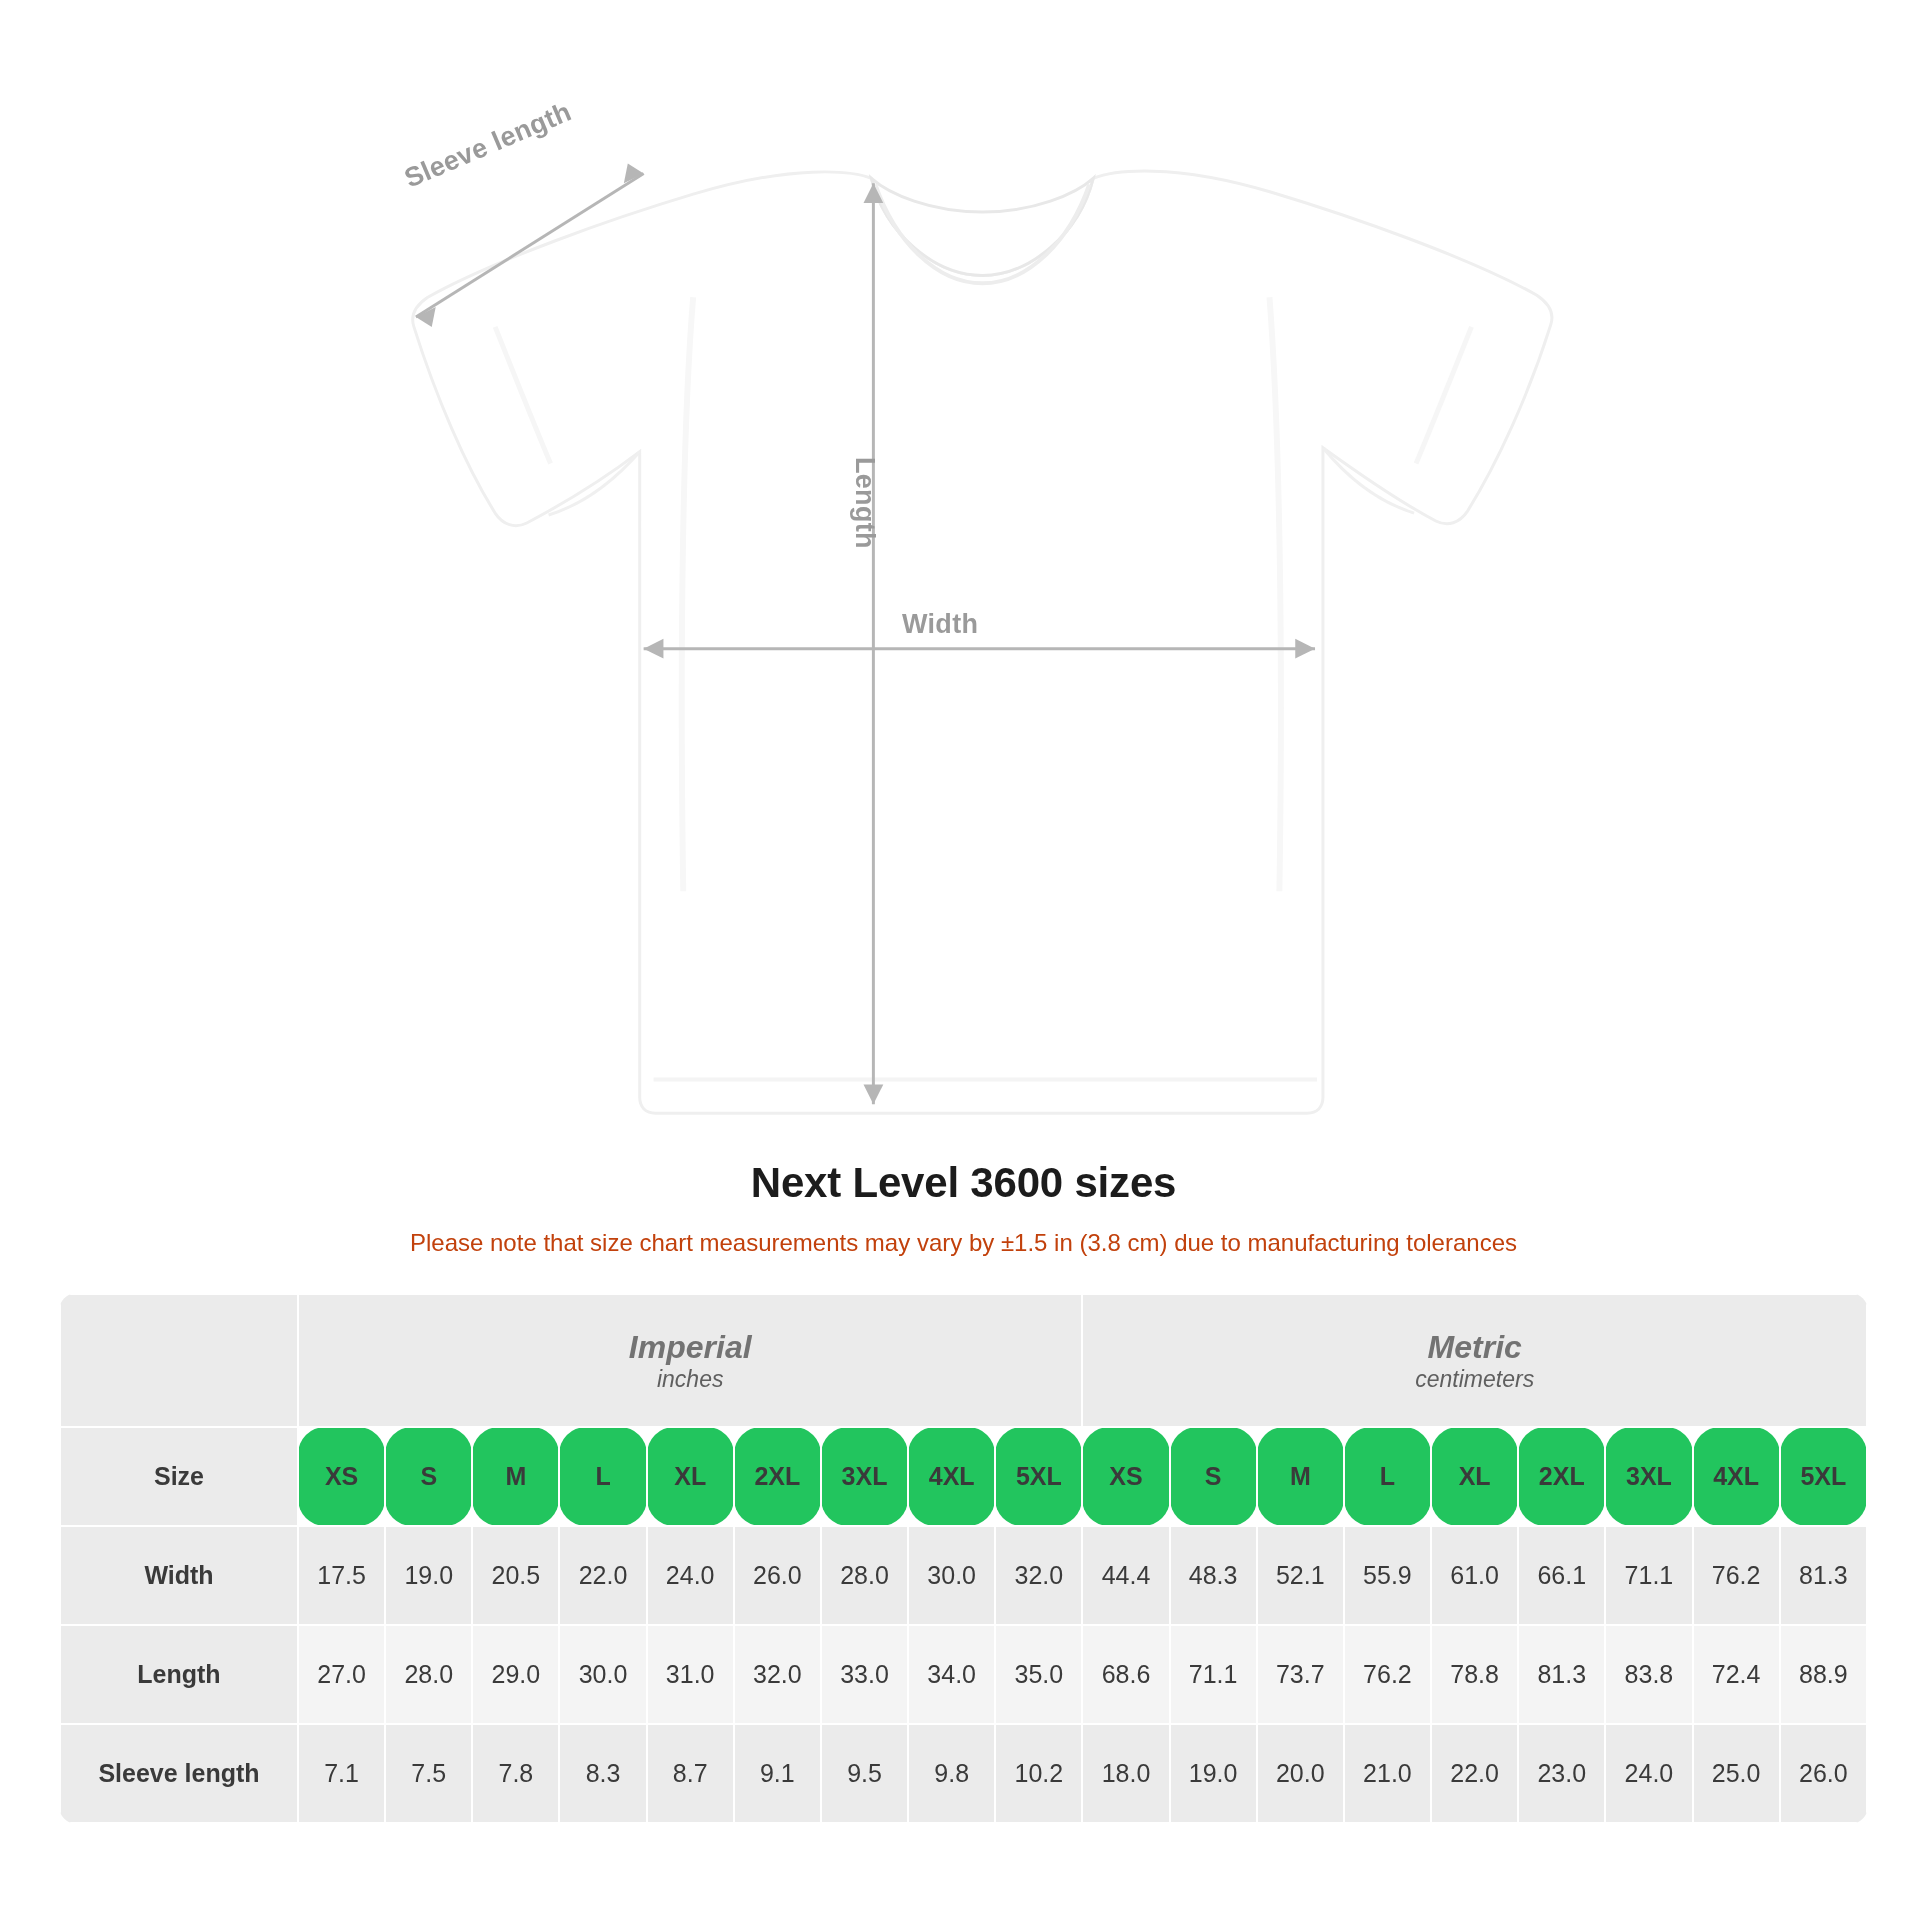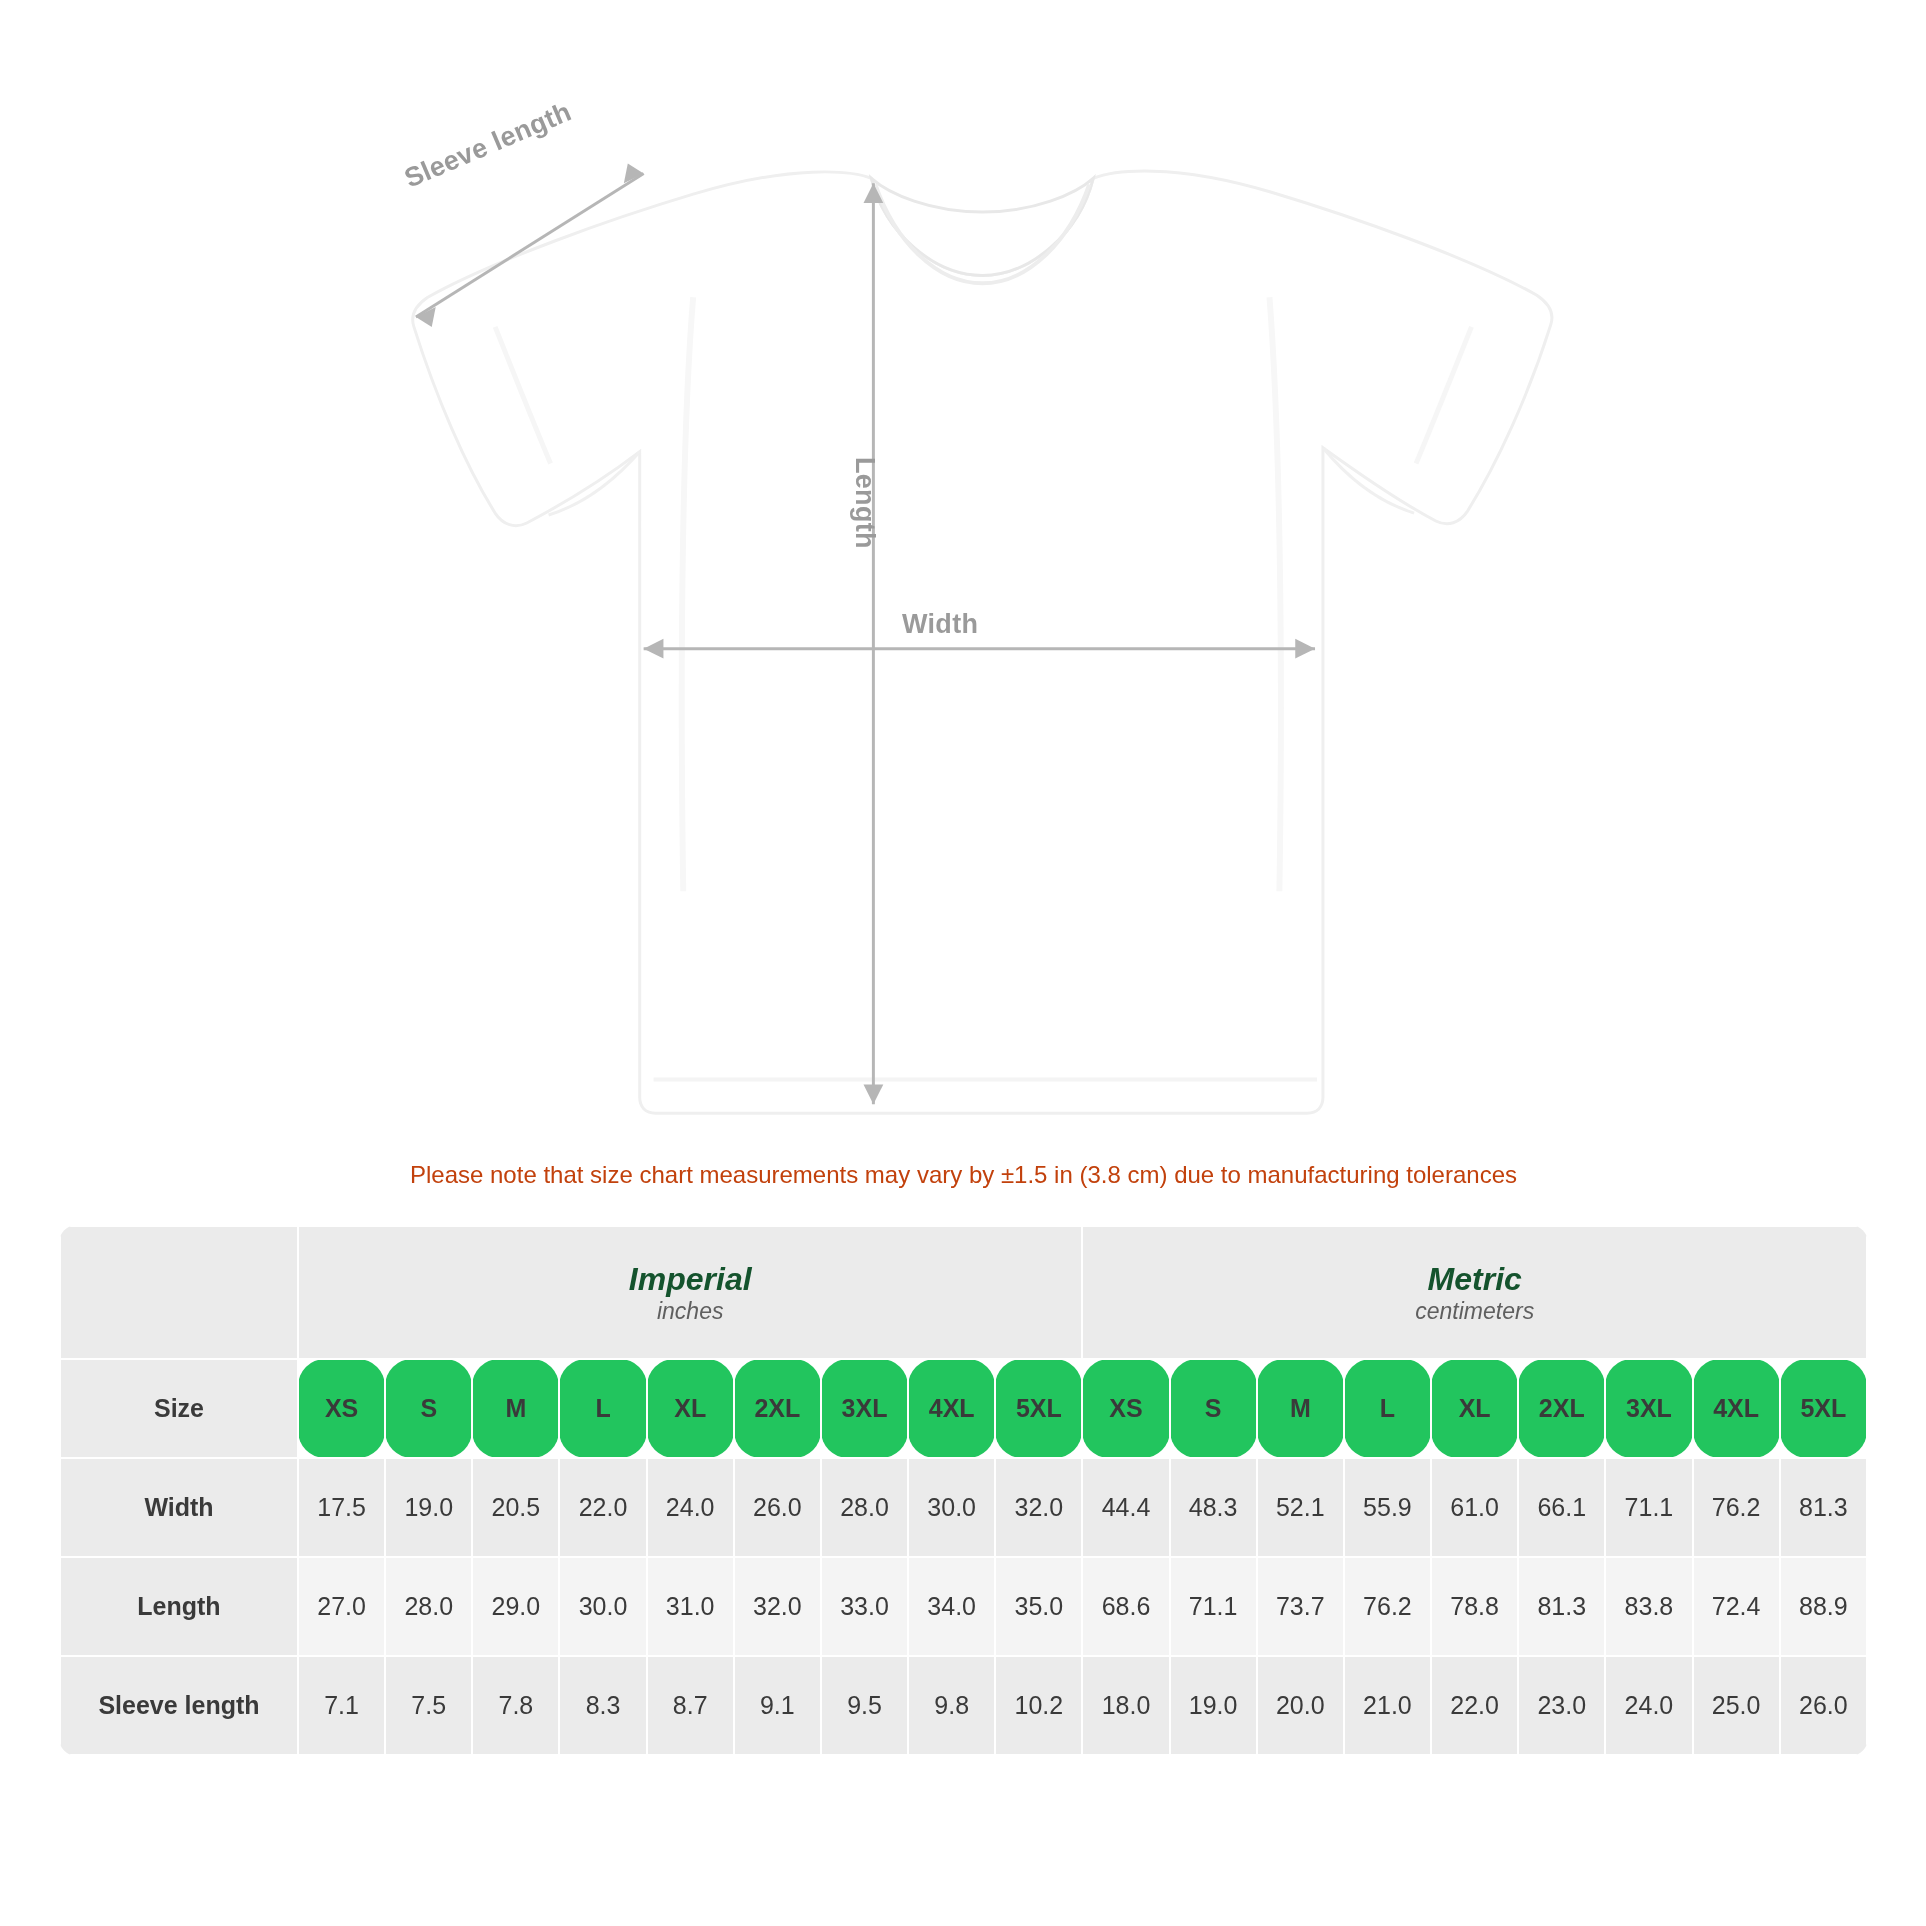--- a/index.html
+++ b/index.html
@@ -93,21 +93,21 @@
   }
   .unit-head {
     background: #ebebeb;
     height: 131px;
     padding: 0;
   }
   .unit-head .u-name {
     font-size: 32px;
     font-style: italic;
     font-weight: bold;
-    color: #14532d;
+    color: #737373;
   }
   .unit-head .u-sub {
     font-size: 23px;
     font-style: italic;
     color: #5f5f5f;
     font-weight: normal;
   }
   .row-head {
     background: #ebebeb;
     font-weight: bold;
@@ -194,20 +194,21 @@
         <polygon points="1328,655 1308,645 1308,665"></polygon>
       </g>
     </svg>
 
     <div class="dim-label dim-sleeve">Sleeve length</div>
     <div class="dim-label dim-length">Length</div>
     <div class="dim-label dim-width">Width</div>
   </div>
 
   <div class="heading">
+    <div class="title">Next Level 3600 sizes</div>
     <div class="subtitle">Please note that size chart measurements may vary by ±1.5 in (3.8 cm) due to manufacturing tolerances</div>
   </div>
 
   <div class="table-wrap">
     <table class="size-table">
       <tbody id="table-body">
           <tr>
             <td class="unit-head corner first-col"></td>
             <td class="unit-head" colspan="9">
               <div class="u-name">Imperial</div>

